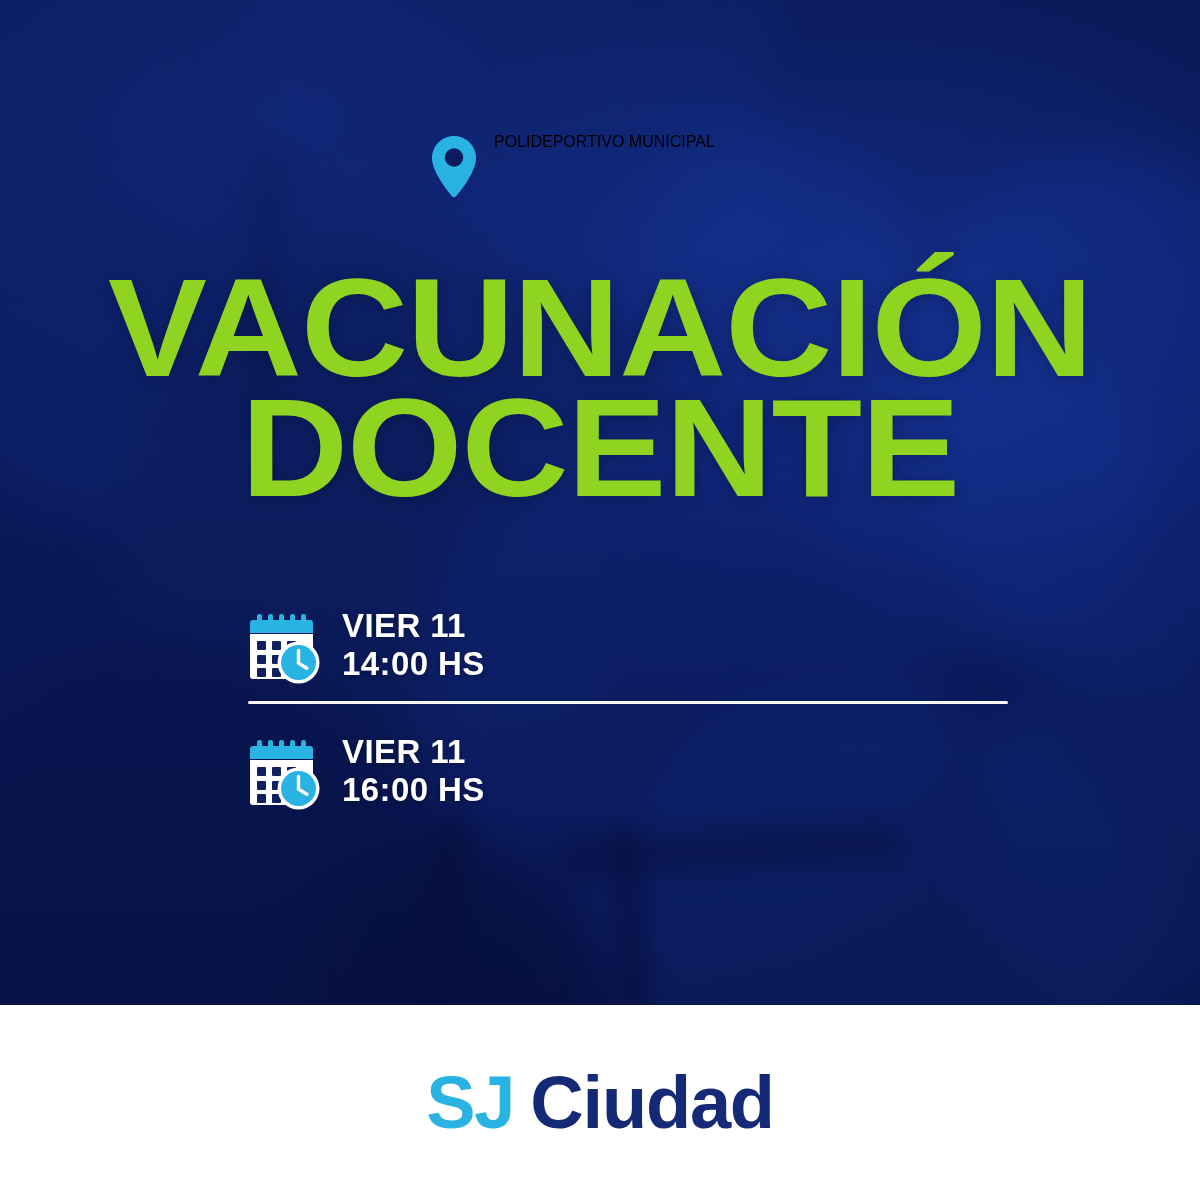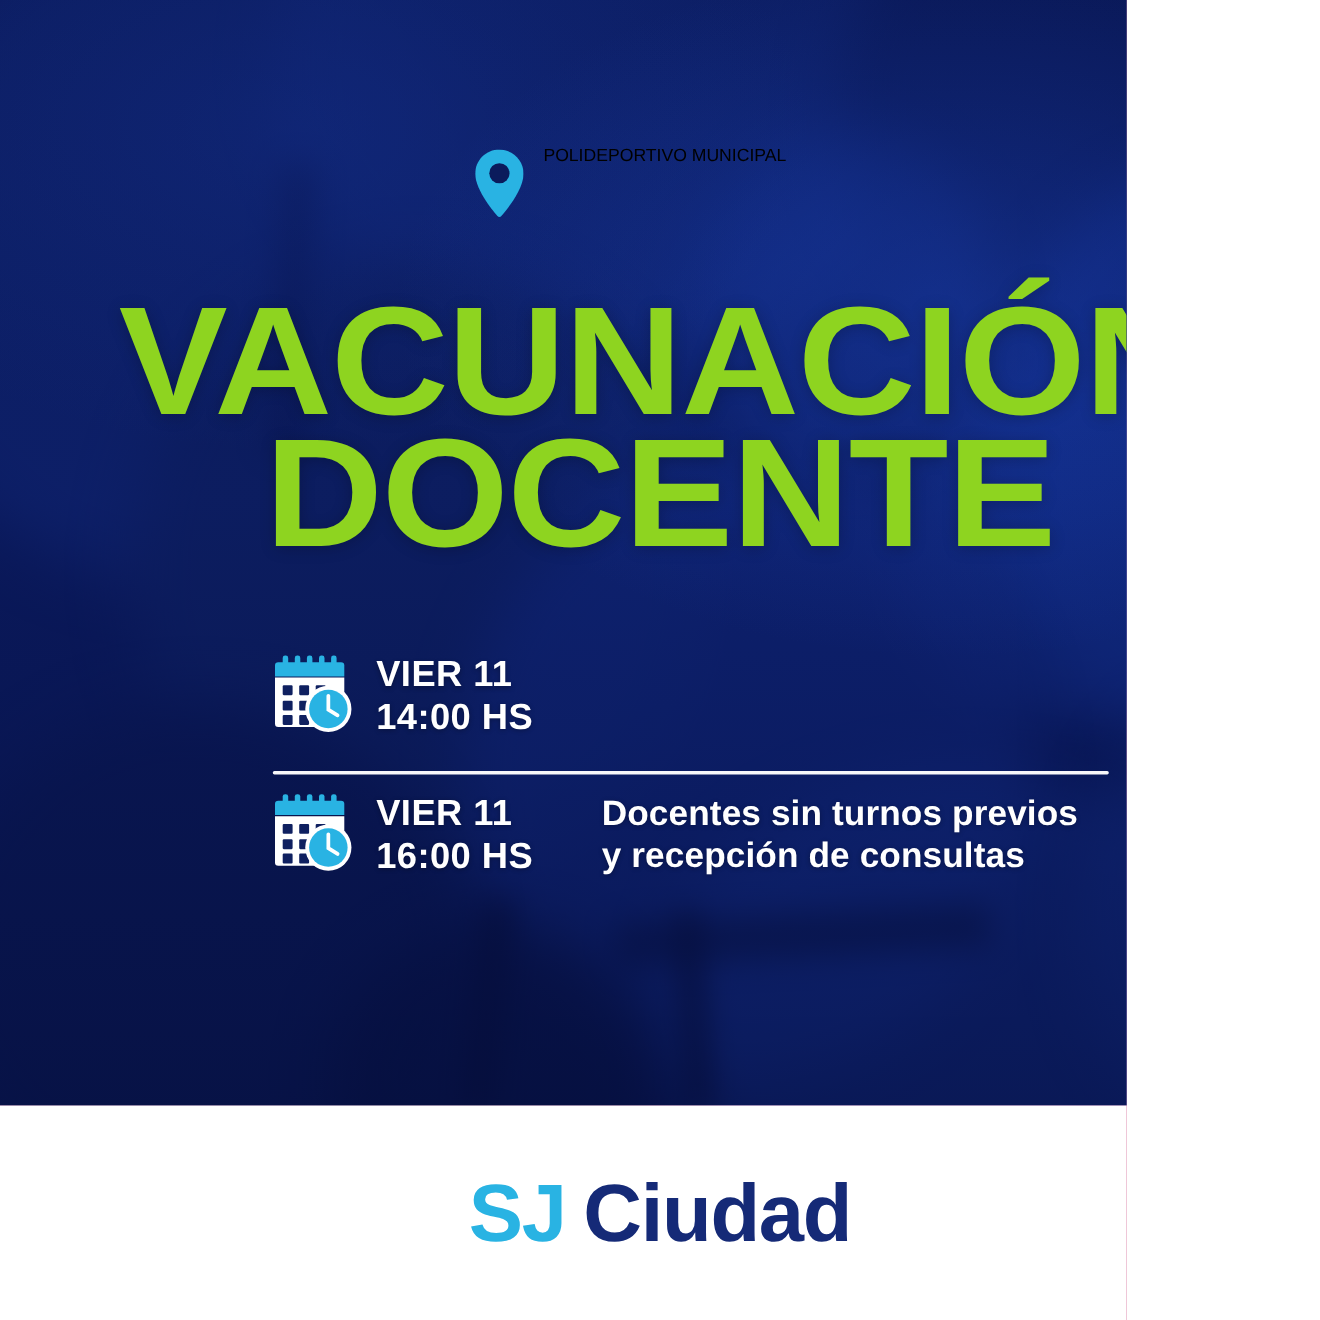--- a/index.html
+++ b/index.html
@@ -5,21 +5,21 @@
   * { margin:0; padding:0; box-sizing:border-box; }
   html, body { width:1200px; height:1200px; }
   body {
     font-family:"Liberation Sans", sans-serif;
     background:#ffffff;
     overflow:hidden;
   }
 
   #poster {
     position:relative;
-    width:1024px;
+    width:1200px;
     height:1200px;
     background:#be185d;
     overflow:hidden;
   }
 
   
   #hero {
     position:absolute;
     left:0; top:0;
     width:1200px;
@@ -109,21 +109,21 @@
 
   
   #schedule {
     position:absolute;
     left:248px;
     top:594px;
     width:762px;
   }
   .sched-row {
     display:flex;
-    align-items:flex-start;
+    align-items:flex-end;
     height:90px;
   }
   .cal-icon { width:72px; height:72px; flex:0 0 auto; display:block; }
   .when {
     flex:0 0 auto;
     width:205px;
     margin-left:22px;
     color:#ffffff;
     font-weight:bold;
     font-size:33px;
@@ -262,22 +262,20 @@
             <rect x="24" y="43" width="9" height="9" rx="1"></rect>
             <rect x="9" y="56" width="9" height="9" rx="1"></rect>
             <rect x="24" y="56" width="9" height="9" rx="1"></rect>
           </g>
           <circle cx="50.5" cy="50.5" r="21" fill="#ffffff"></circle>
           <circle cx="50.5" cy="50.5" r="17.5" fill="#29b3e3"></circle>
           <path d="M50.5 38.5v12.6l8.4 5.2" stroke="#ffffff" stroke-width="3.4" stroke-linecap="round" fill="none"></path>
         </svg>
         <div class="when">VIER 11
 16:00 HS</div>
-        <div class="who">Docentes sin turnos previos
-y recepción de consultas</div>
       </div>
 
     </div>
   </div>
 
   <div id="footer">
     <div id="logo">
       <span id="logo-sj">SJ</span><span id="logo-ciudad">Ciudad</span>
     </div>
   </div>

